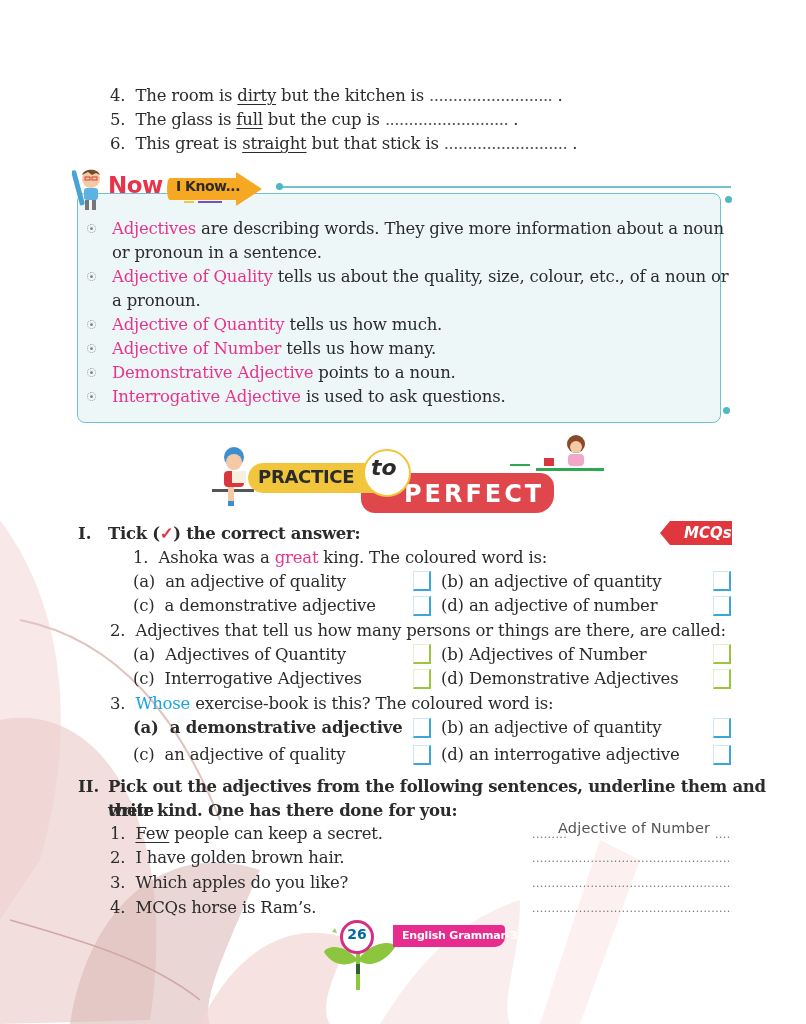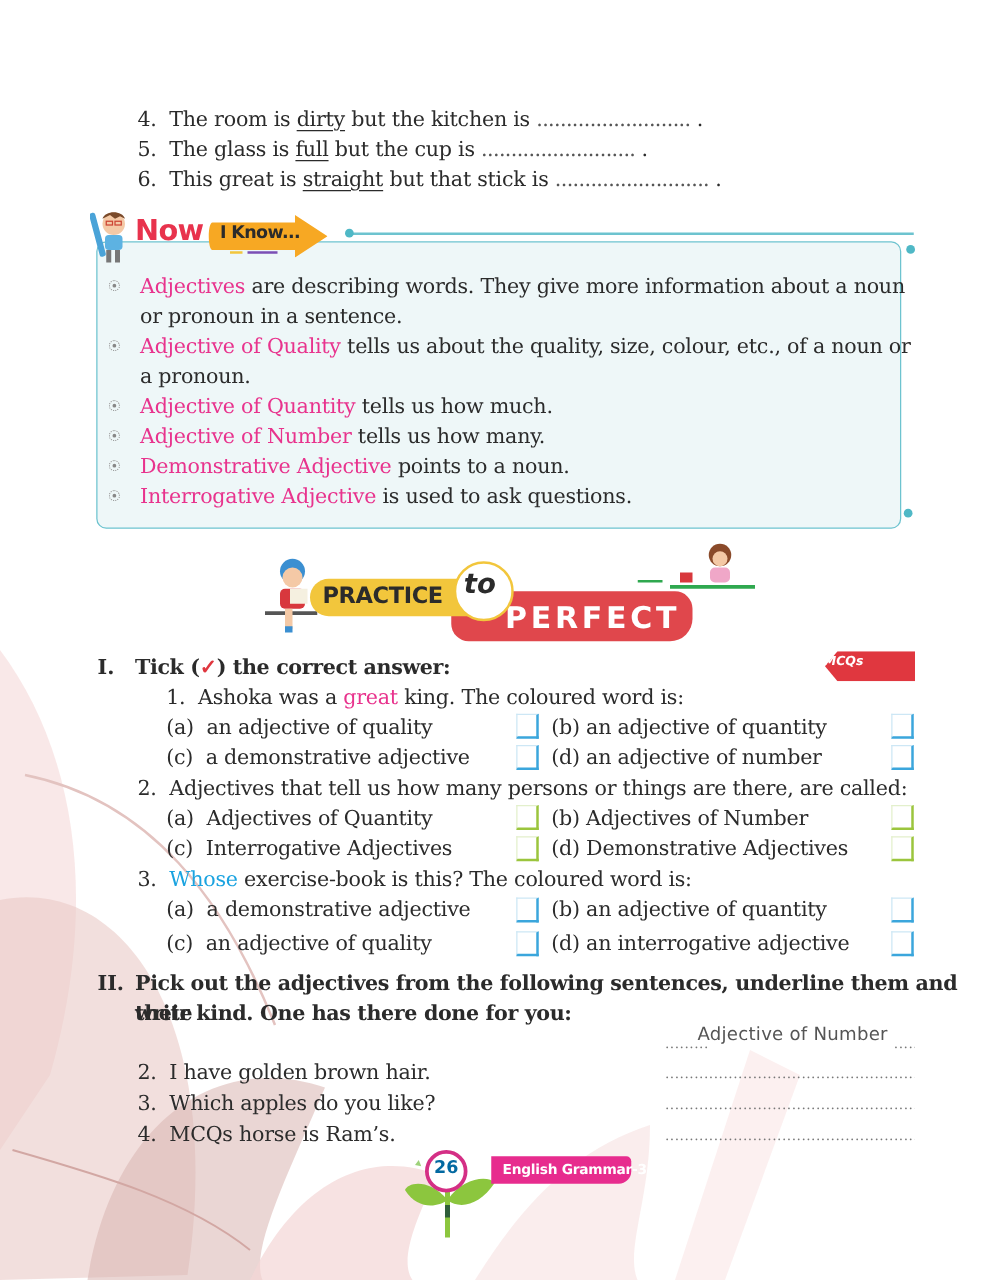--- a/index.html
+++ b/index.html
@@ -41,21 +41,21 @@
   .practice-text { position: absolute; left: 50px; top: 21px; font-family: "DejaVu Sans", sans-serif; font-weight: bold; font-size: 18px; color: #2b2b2b; letter-spacing: -0.3px; }
   .perfect-pill { position: absolute; left: 153px; top: 28px; width: 193px; height: 40px; background: #e0474c; border-radius: 10px 14px 18px 14px; }
   .perfect-text { position: absolute; left: 196px; top: 35px; font-family: "DejaVu Sans", sans-serif; font-weight: bold; font-size: 24px; color: #fff; letter-spacing: 3px; }
   .to-circle { position: absolute; left: 155px; top: 4px; width: 48px; height: 48px; border-radius: 50%; background: #fff; border: 2px solid #f2c63c; box-sizing: border-box; }
   .to-text { position: absolute; left: 163px; top: 10px; font-family: "DejaVu Sans", sans-serif; font-weight: bold; font-style: italic; font-size: 22px; color: #2b2b2b; }
 
   .sec-num { position: absolute; left: 78px; font-weight: bold; font-size: 16.5px; line-height: 24px; }
   .sec-head { position: absolute; left: 108px; font-weight: bold; font-size: 16.5px; line-height: 24px; letter-spacing: -0.3px; }
 
   .mcq-tag { position: absolute; left: 660px; top: 521px; width: 72px; height: 24px; }
-  .mcq-text { position: absolute; left: 659px; top: 524px; font-family: "DejaVu Sans", sans-serif; font-weight: bold; font-style: italic; font-size: 10px; color: #fff; }
+  .mcq-text { position: absolute; left: 684px; top: 524px; font-family: "DejaVu Sans", sans-serif; font-weight: bold; font-style: italic; font-size: 15px; color: #fff; }
 
   .cbox { position: absolute; width: 18px; height: 20px; border-right: 2px solid #3ba6dc; border-bottom: 2px solid #3ba6dc; border-left: 1px solid #cde7f5; border-top: 1px solid #cde7f5; box-sizing: border-box; background: #fff; }
   .cbox.green { border-right-color: #9bc53d; border-bottom-color: #9bc53d; border-left-color: #e3f0cc; border-top-color: #e3f0cc; }
 
   .answer-line { position: absolute; left: 532px; width: 200px; font-size: 11px; color: #777; letter-spacing: 0.4px; overflow: hidden; white-space: nowrap; }
   .answer-hand { position: absolute; left: 558px; top: 820px; font-family: "DejaVu Sans", sans-serif; font-size: 14.5px; color: #555; letter-spacing: 0.2px; }
 
   
   .footer-banner { position: absolute; left: 393px; top: 925px; width: 112px; height: 22px; background: #e72c8e; border-radius: 0 4px 10px 0; }
   .footer-text { position: absolute; left: 402px; top: 929px; font-family: "DejaVu Sans", sans-serif; font-weight: bold; font-size: 11px; color: #fff; letter-spacing: -0.2px; }
@@ -205,33 +205,37 @@
   <div class="cbox green" style="left:713px; top:644px;"></div>
   <div class="line" style="left:133px; top:667px;"><span>(c)</span>&nbsp; <span>Interrogative Adjectives</span></div>
   <div class="cbox green" style="left:413px; top:669px;"></div>
   <div class="line" style="left:441px; top:667px;"><span>(d)</span>&nbsp;<span>Demonstrative Adjectives</span></div>
   <div class="cbox green" style="left:713px; top:669px;"></div>
 
   <div class="line" style="left:110px; top:692px;">
     <span>3.</span>&nbsp;
     <span class="blue">Whose</span><span> exercise-book is this? The coloured word is:</span>
   </div>
-  <div class="line" style="left:133px; top:716px;"><span>(a)</span>&nbsp; <span>a demonstrative adjective</span></div>
+  <div class="line" style="left:133px; top:716px;font-weight:bold;"><span>(a)</span>&nbsp; <span>a demonstrative adjective</span></div>
   <div class="cbox" style="left:413px; top:718px;"></div>
   <div class="line" style="left:441px; top:716px;"><span>(b)</span>&nbsp;<span>an adjective of quantity</span></div>
   <div class="cbox" style="left:713px; top:718px;"></div>
   <div class="line" style="left:133px; top:743px;"><span>(c)</span>&nbsp; <span>an adjective of quality</span></div>
   <div class="cbox" style="left:413px; top:745px;"></div>
   <div class="line" style="left:441px; top:743px;"><span>(d)</span>&nbsp;<span>an interrogative adjective</span></div>
   <div class="cbox" style="left:713px; top:745px;"></div>
 
   <div class="sec-num" style="top:775px;">II.</div>
   <div class="sec-head" style="top:775px;">Pick out the adjectives from the following sentences, underline them and write</div>
   <div class="sec-head" style="top:799px;">their kind. One has there done for you:</div>
 
+  <div class="line" style="left:110px; top:822px;">
+    <span>1.</span>&nbsp;
+    <span class="u">Few</span><span> people can keep a secret.</span>
+  </div>
   <div class="answer-line" style="top:828px;">
     <span>.........</span><span style="display:inline-block; width:148px;"></span><span>........</span>
   </div>
   <div class="answer-hand">Adjective of Number</div>
 
   <div class="line" style="left:110px; top:846px;">
     <span>2.</span>&nbsp;
     <span>I have golden brown hair.</span>
   </div>
   <div class="answer-line" style="top:852px;">....................................................................</div>

